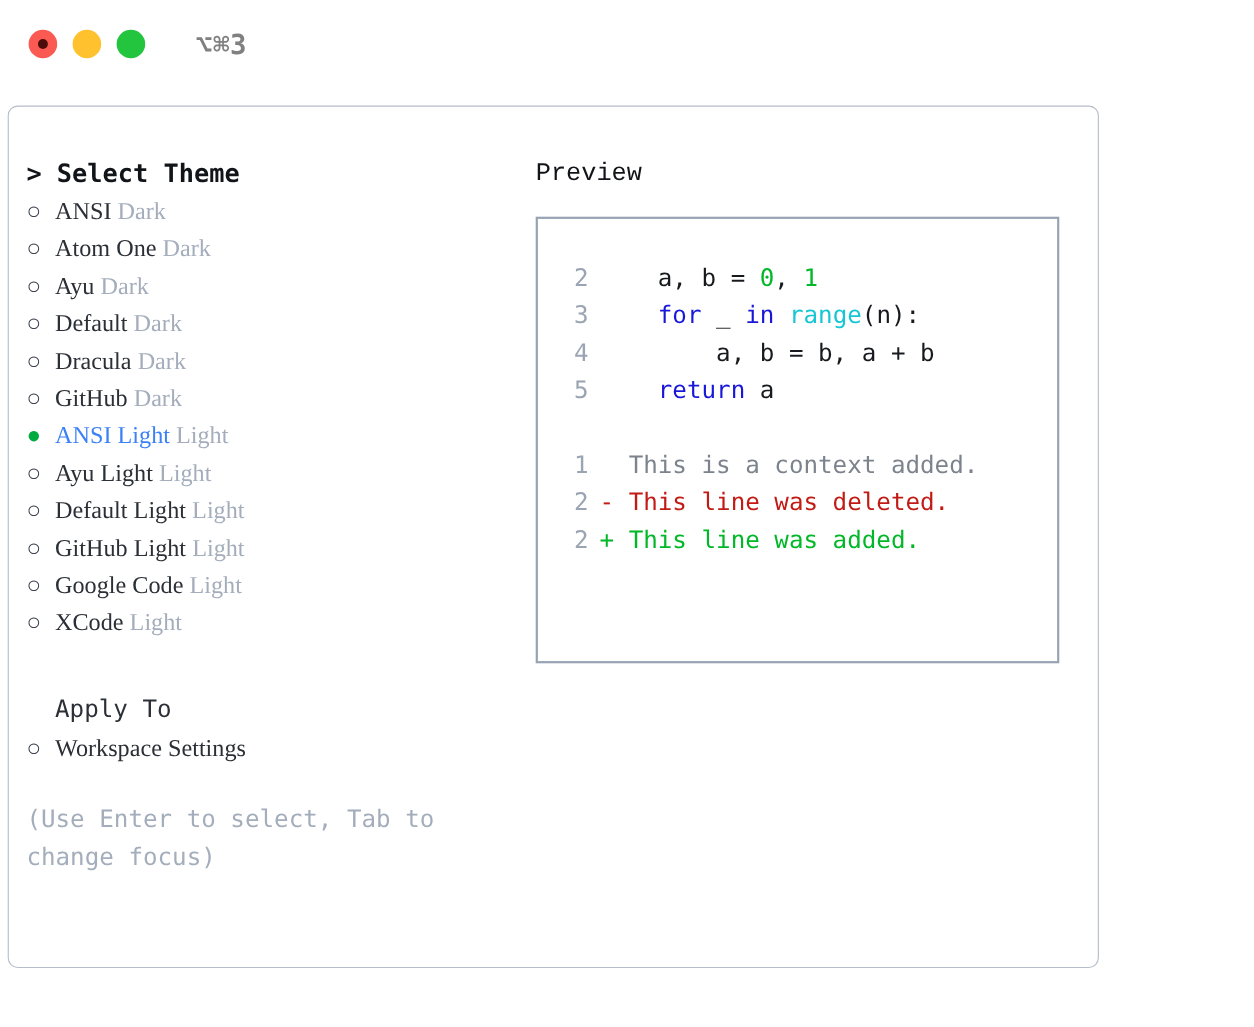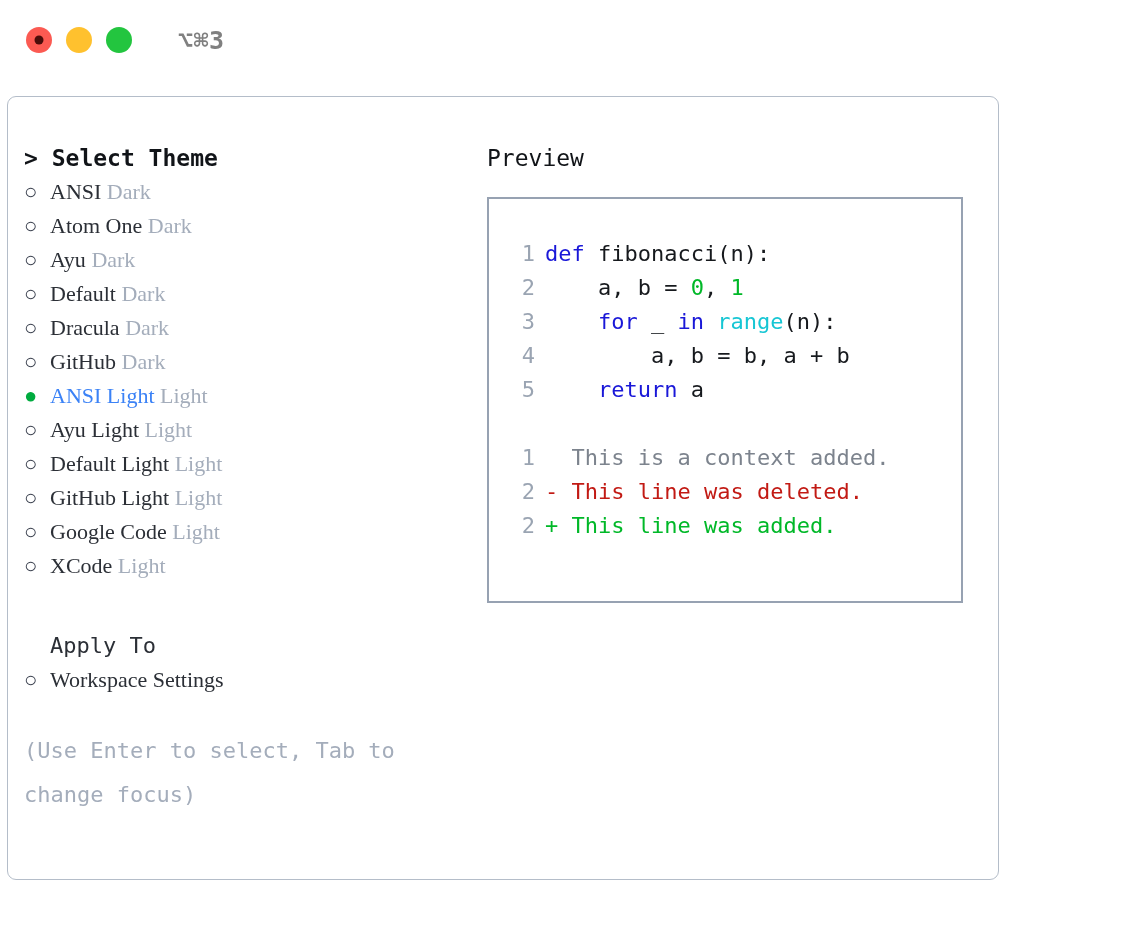--- a/index.html
+++ b/index.html
@@ -117,39 +117,40 @@
     height: 34px;
     line-height: 34px;
     padding-left: 26px;
     white-space: pre;
   }
   .spacer-apply { height: 46px; }
 
   .hint {
     margin-top: 32px;
     font-size: 22px;
-    line-height: 44px;
+    line-height: 34px;
     color: #a4adbb;
     width: 410px;
     white-space: pre-wrap;
   }
 
   
   .right-col {
     position: absolute;
     left: 479px;
     top: 44px;
     width: 490px;
   }
   .preview-title {
     font-size: 23px;
     color: #111418;
     height: 34px;
     line-height: 34px;
     white-space: pre;
+    font-family: Liberation Mono, monospace;
   }
   .preview-box {
     margin-top: 22px;
     width: 476px;
     height: 406px;
     border: 2px solid #97a2b2;
     box-sizing: border-box;
     background: #ffffff;
     padding: 38px 0 0 20px;
   }
@@ -219,21 +220,20 @@
 
     <div class="hint">(Use Enter to select, Tab to change focus)</div>
   </div>
 
   <div class="right-col">
 
     <div class="preview-title">Preview</div>
 
     <div class="preview-box">
       <div id="code-sample">
-          <div class="code-line"><span class="ln">1</span><span class="kw">def</span><span class="plain"> fibonacci(n):</span></div>
           <div class="code-line"><span class="ln">2</span><span class="plain">    a, b = </span><span class="num">0</span><span class="plain">, </span><span class="num">1</span></div>
           <div class="code-line"><span class="ln">3</span><span class="plain">    </span><span class="kw">for</span><span class="plain"> _ </span><span class="kw">in</span><span class="plain"> </span><span class="fn">range</span><span class="plain">(n):</span></div>
           <div class="code-line"><span class="ln">4</span><span class="plain">        a, b = b, a + b</span></div>
           <div class="code-line"><span class="ln">5</span><span class="plain">    </span><span class="kw">return</span><span class="plain"> a</span></div>
         </div>
       <div class="blank-line"></div>
       <div id="diff-sample">
           <div class="code-line"><span class="ln">1</span><span class="ctx">  This is a context added.</span></div>
           <div class="code-line"><span class="ln">2</span><span class="del">- This line was deleted.</span></div>
           <div class="code-line"><span class="ln">2</span><span class="add">+ This line was added.</span></div>

